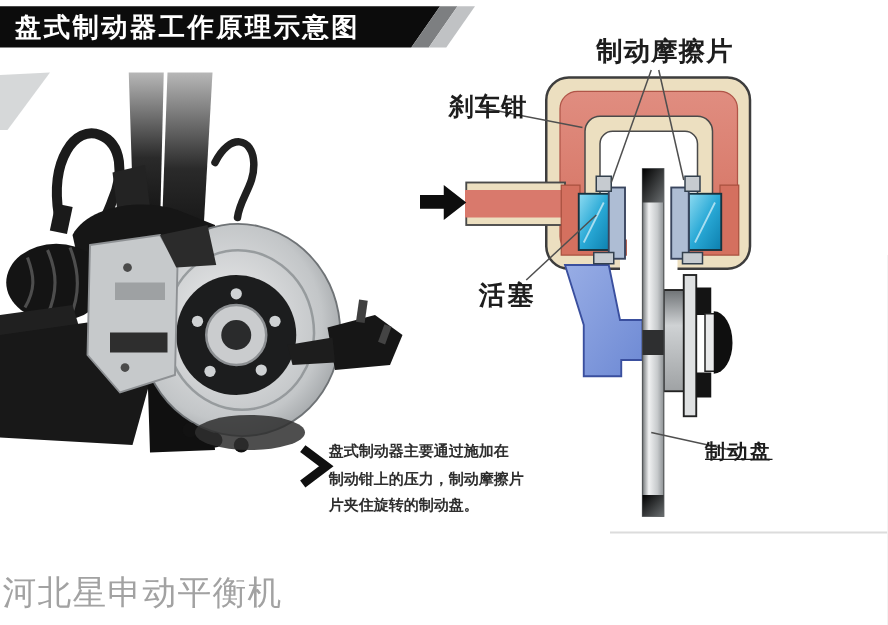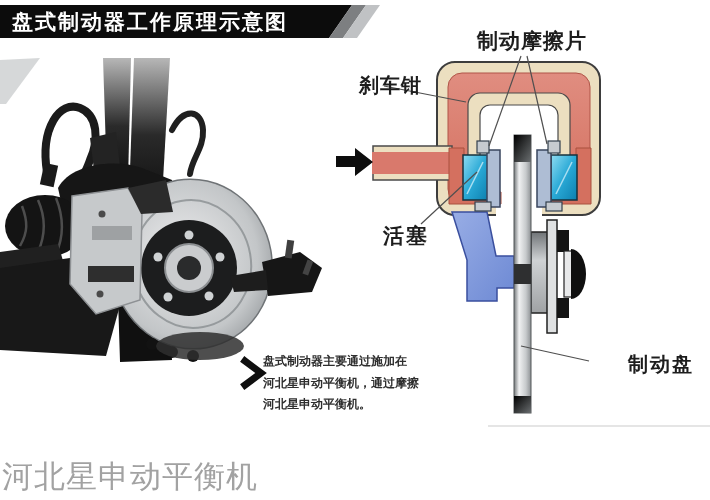--- a/index.html
+++ b/index.html
@@ -7,24 +7,24 @@
     position:relative;width:710px;height:500px;background:#ffffff;overflow:hidden;
     font-family:"DejaVu Sans","Liberation Sans",sans-serif;
   }
   #scene{position:absolute;left:0;top:0;z-index:1;}
   .txt{position:absolute;z-index:3;white-space:nowrap;color:#1d1d1d;font-weight:bold;}
   .page-title{left:12px;top:8px;font-size:21px;letter-spacing:2px;color:#ffffff;}
   .lbl-pads{left:477px;top:27px;font-size:21px;letter-spacing:1px;}
   .lbl-caliper{left:317px;top:72px;font-size:20px;letter-spacing:1px;margin-left:42px;}
   .lbl-fluid{left:268px;top:141px;font-size:21px;letter-spacing:1px;}
   .lbl-piston{left:383px;top:222px;font-size:21px;letter-spacing:2px;text-align:right;}
-  .lbl-disc{left:628px;top:351px;font-size:20px;letter-spacing:2px;}
+  .lbl-disc{left:564px;top:351px;font-size:16px;letter-spacing:2px;text-decoration:underline;}
   .caption{left:263px;top:351px;font-size:12px;line-height:21.5px;color:#2e2e2e;}
   .caption div{white-space:nowrap;}
-  .watermark{left:2px;top:456px;font-size:31px;font-weight:normal;color:#a2a2a2;letter-spacing:1px;}
+  .watermark{left:2px;top:456px;font-size:27px;font-weight:normal;color:#a2a2a2;letter-spacing:1px;}
 </style>
 </head>
 <body>
 
 <div id="stage">
 
   <svg id="scene" width="710" height="500" viewBox="0 0 710 500">
     <defs>
       <linearGradient id="discGrad" x1="0" y1="0" x2="1" y2="0">
         <stop offset="0" stop-color="#74787a"></stop>
@@ -194,18 +194,18 @@
 
   <div class="txt lbl-pads">制动摩擦片</div>
 
   <div class="txt page-title">盘式制动器工作原理示意图</div>
   <div class="txt lbl-caliper">刹车钳</div>
   <div class="txt lbl-piston">活塞</div>
   <div class="txt lbl-disc">制动盘</div>
 
   <div class="txt caption">
     <div>盘式制动器主要通过施加在</div>
-    <div>河北星申动平衡机，通过摩擦</div>
-    <div>河北星申动平衡机。</div>
+    <div>制动钳上的压力，制动摩擦片</div>
+    <div>片夹住旋转的制动盘。</div>
   </div>
 
   <div class="txt watermark">河北星申动平衡机</div>
 </div>
 
 </body></html>

